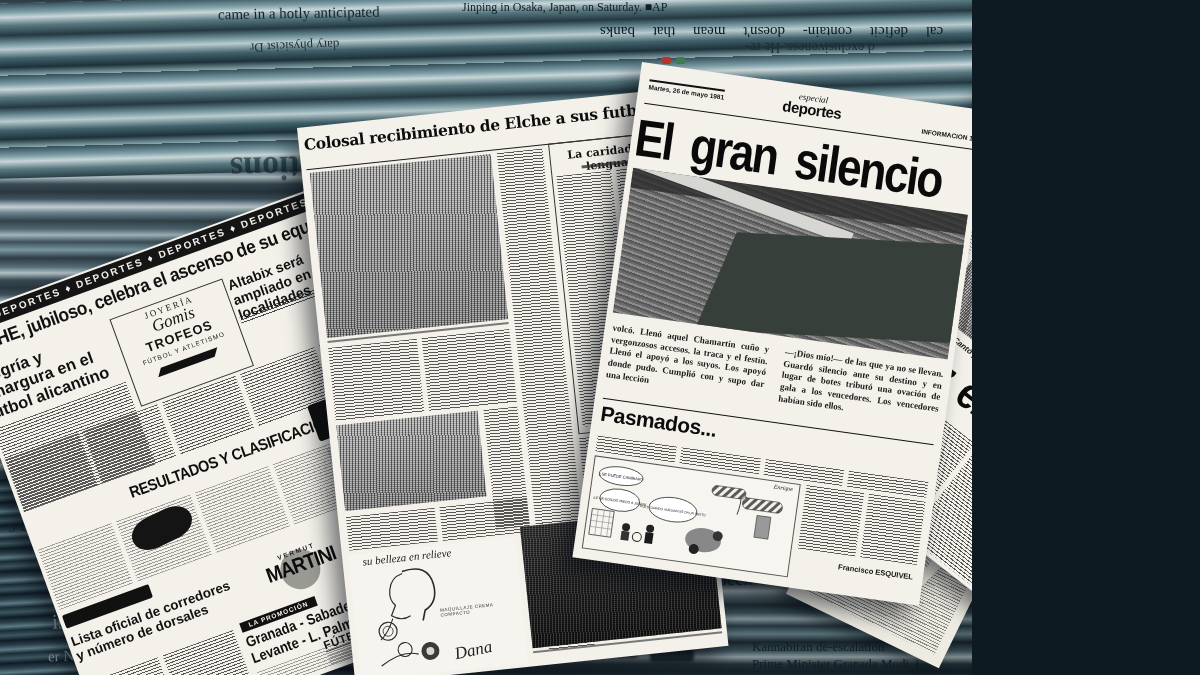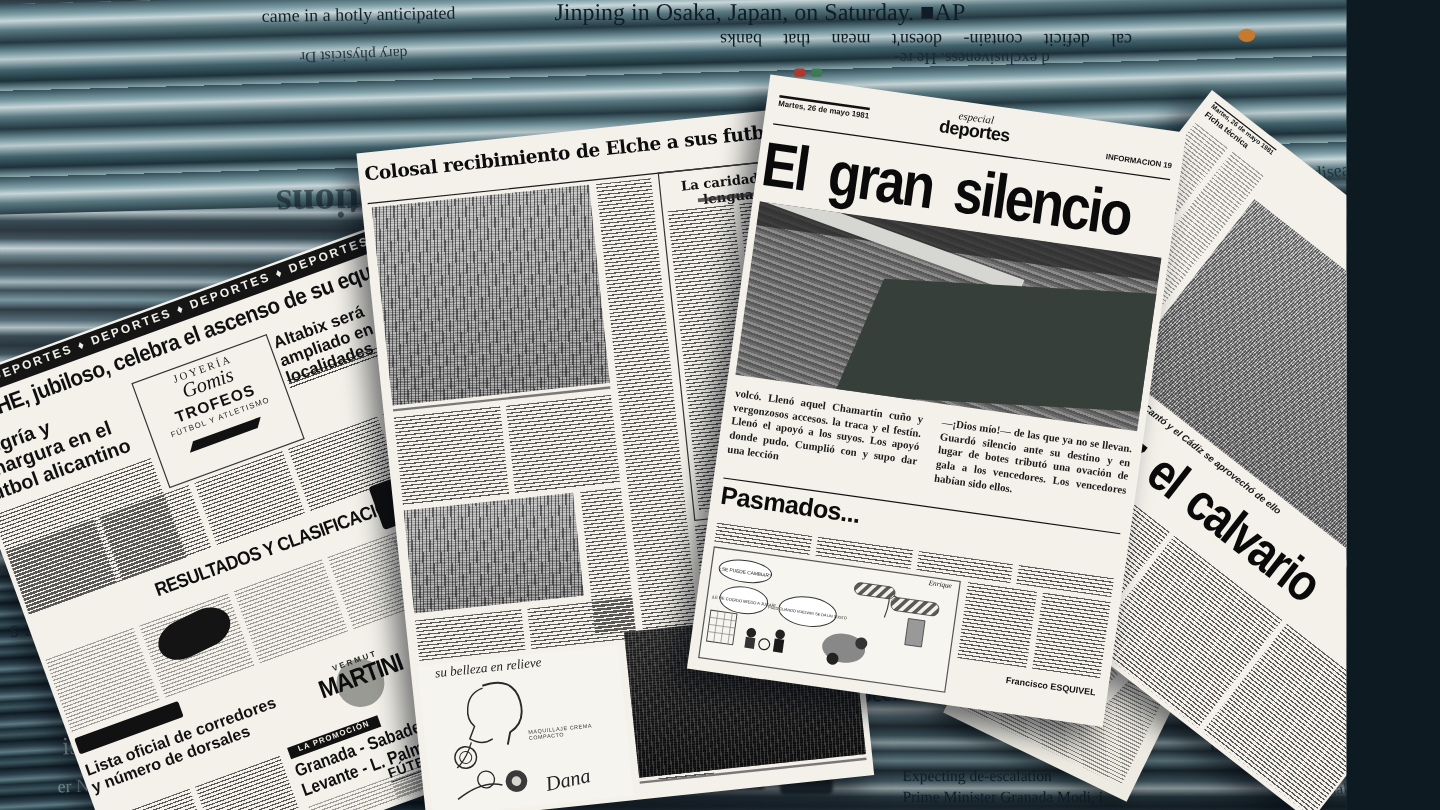--- a/index.html
+++ b/index.html
@@ -1,16 +1,16 @@
 <!DOCTYPE html>
 <html><head>
 <meta charset="utf-8">
 <style>
   html,body{margin:0;padding:0;background:#0e1a22;}
-  #scene{position:relative;width:1122px;height:675px;overflow:hidden;
+  #scene{position:relative;width:972px;height:675px;overflow:hidden;
          font-family:"Liberation Sans",sans-serif;background:#24353f;}
 
   
   .bg{position:absolute;inset:0;
     background:
       linear-gradient(115deg, rgba(255,255,255,.10), rgba(0,0,0,.28)),
       repeating-linear-gradient(180deg,
         #16242e 0px,#2e434f 7px,#8aa2ab 12px,#c3d0d3 15px,#5d7883 21px,
         #203038 29px,#3f5a66 37px,#9db3ba 43px,#2b404a 50px,#70909b 58px,
         #1a2933 66px,#47626e 75px,#aebfc4 81px,#253a44 88px,#16242e 96px);}
@@ -142,21 +142,21 @@
 </head>
 <body>
 
 <div id="scene">
 
   <div class="bg"></div>
   <div class="bg-top"></div>
   <div class="bg-bl"></div>
 
   <div class="snip" style="left:218px;top:6px;font-size:15px;color:#15222b;transform:rotate(-1deg);">came in a hotly anticipated</div>
-  <div class="snip" style="left:462px;top:1px;font-size:20px;color:#101d26;">Jinping in Osaka, Japan, on Saturday.   ■AP</div>
+  <div class="snip" style="left:462px;top:1px;font-size:12px;color:#101d26;">Jinping in Osaka, Japan, on Saturday.   ■AP</div>
   <div class="snip" style="left:600px;top:24px;font-size:15px;color:#0e1a22;word-spacing:14px;transform:rotate(180deg);">cal   deficit   contain-    doesn't  mean  that  banks</div>
   <div class="snip" style="left:250px;top:40px;font-size:13px;color:#23333c;transform:rotate(178deg);">dary physicist Dr</div>
   <div class="snip" style="left:660px;top:106px;font-size:17px;color:#17262f;word-spacing:10px;transform:rotate(177deg);">causes: democracy, which he</div>
   <div class="snip" style="left:745px;top:40px;font-size:14px;color:#1b2b34;transform:rotate(180deg);">d exclusiveness. He re-</div>
   <div class="snip" style="left:230px;top:148px;font-size:34px;font-weight:bold;color:#101e28;opacity:.6;word-spacing:16px;transform:rotate(179deg);">Holding Assembly elections</div>
   <div class="snip" style="left:85px;top:282px;font-size:16px;font-style:italic;color:#2a3b45;transform:rotate(-4deg);">cupation with action on the</div>
   <div class="snip" style="left:88px;top:322px;font-size:17px;color:#1d2d37;transform:rotate(-3deg);">gal immigrants and national</div>
   <div class="snip" style="left:40px;top:392px;font-size:15px;color:#22323c;transform:rotate(175deg);">not appoint a Lokpal either. It</div>
   <div class="snip" style="left:150px;top:426px;font-size:14px;color:#22323c;transform:rotate(-2deg);">days, distric</div>
   <div class="snip" style="left:5px;top:465px;font-size:15px;color:#1a2a34;transform:rotate(-2deg);">ne, he claims. (Below) K</div>
@@ -167,21 +167,21 @@
   <div class="snip" style="left:1028px;top:140px;font-size:15px;color:#24343d;transform:rotate(-7deg);">art or lung disease</div>
   <div class="snip" style="left:1082px;top:190px;font-size:19px;color:#1f2f39;transform:rotate(-7deg);">e spirit of p</div>
   <div class="snip" style="left:1098px;top:462px;font-size:14px;color:#a9bcc2;transform:rotate(-6deg);">-Hind (AC</div>
   <div class="snip" style="left:1078px;top:518px;font-size:15px;color:#16262f;transform:rotate(-6deg);">S. K. Singh and</div>
   <div class="snip" style="left:1068px;top:554px;font-size:15px;font-style:italic;color:#1b2b35;transform:rotate(-6deg);">“A case will be</div>
   <div class="snip" style="left:1008px;top:606px;font-size:17px;color:#15252e;transform:rotate(-4deg);">n of political mandates</div>
   <div class="snip" style="left:1090px;top:650px;font-size:13px;color:#20303a;transform:rotate(-4deg);">to make peace</div>
   <div class="snip" style="left:545px;top:572px;font-size:19px;color:#101f29;word-spacing:8px;transform:rotate(-2deg);">The deceased have been</div>
   <div class="snip" style="left:545px;top:600px;font-size:15px;color:#1a2a34;opacity:.85;transform:rotate(178deg);">identified as</div>
   <div class="snip" style="left:348px;top:656px;font-size:13px;color:#1c2c36;">ana Kannabiran,  Professor and</div>
-  <div class="snip" style="left:752px;top:640px;font-size:13px;color:#101d26;">Expecting de-escalation</div>
+  <div class="snip" style="left:752px;top:640px;font-size:13px;color:#101d26;">Kannabiran de-escalation</div>
   <div class="snip" style="left:752px;top:657px;font-size:13px;color:#101d26;">Prime Minister Granada Modi, i</div>
   <div class="snip" style="left:52px;top:610px;font-size:21px;color:#8ea4ad;transform:rotate(-3deg);">isers   wit</div>
   <div class="snip" style="left:48px;top:648px;font-size:15px;color:#7d939d;transform:rotate(-2deg);">er Nitish    Dan</div>
   <div class="snip" style="left:983px;top:310px;font-size:13px;color:#22323c;transform:rotate(-10deg);">ress</div>
   <div class="snip" style="left:618px;top:554px;font-size:15px;color:#1e2e38;opacity:.75;transform:rotate(-2deg);">the mo</div>
 
   <div class="blob" style="left:596px;top:592px;width:42px;height:66px;"></div>
   <div class="blob" style="left:650px;top:600px;width:44px;height:62px;"></div>
   <div class="blob" style="left:835px;top:170px;width:120px;height:34px;opacity:.5;"></div>
   <div class="accent" style="left:662px;top:57px;width:9px;height:7px;background:#b23a2e;"></div>

